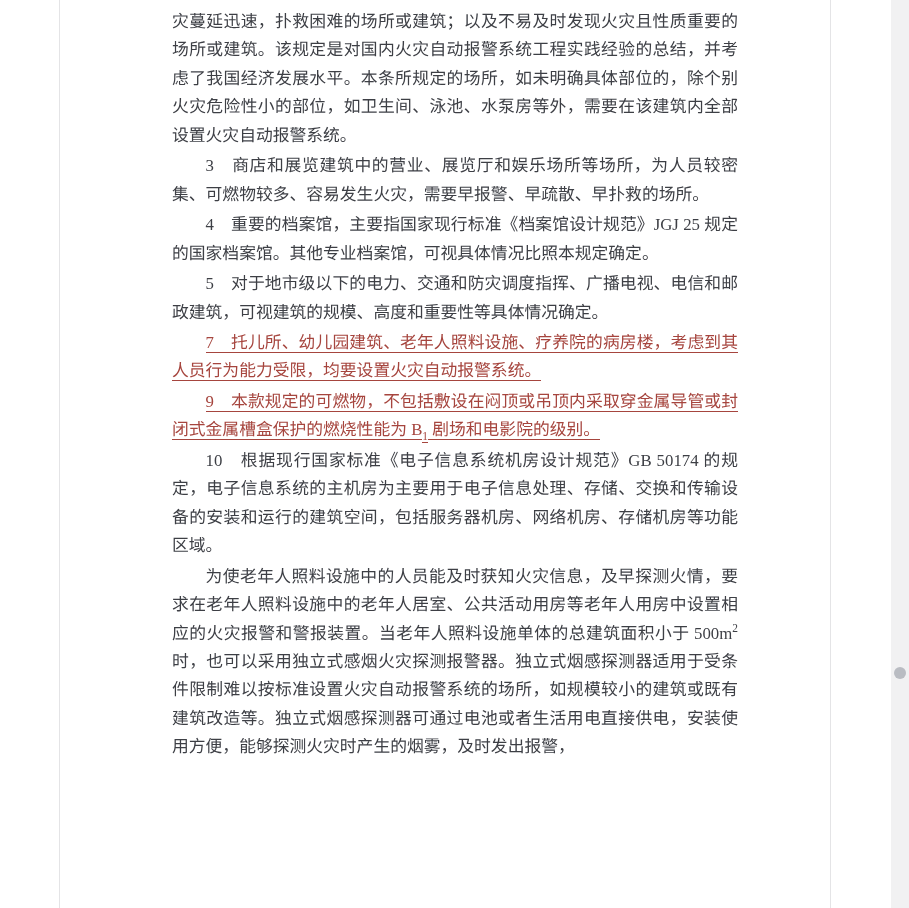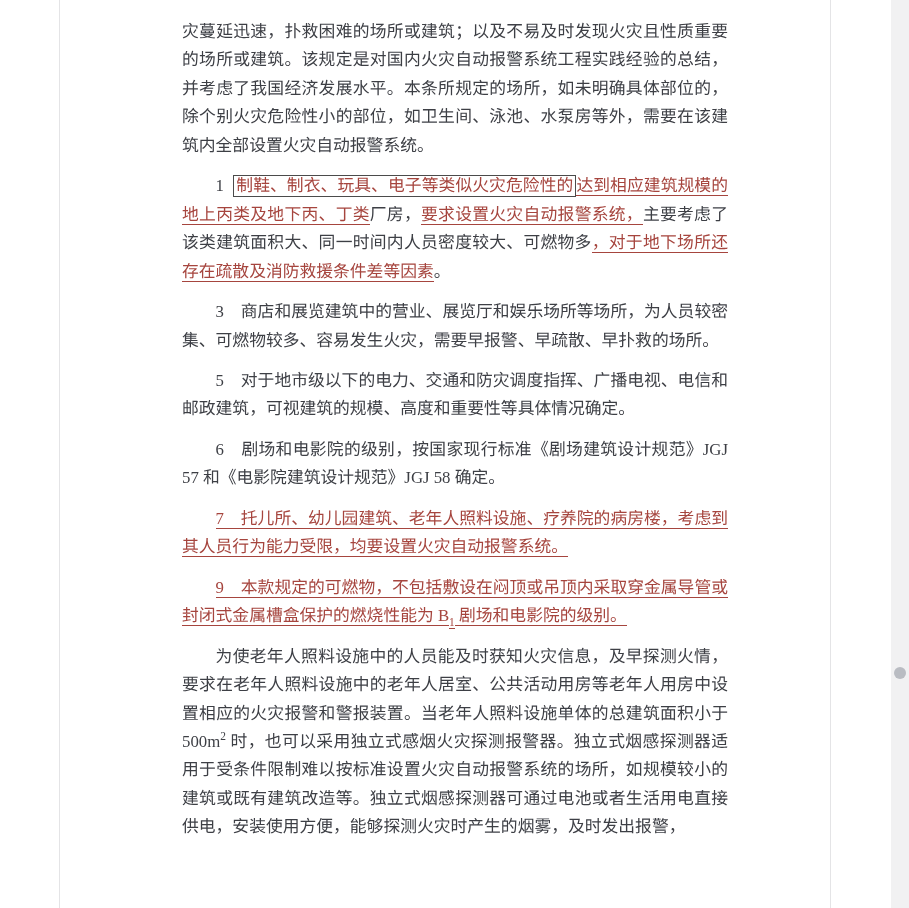--- a/index.html
+++ b/index.html
@@ -28,21 +28,21 @@
   .scroll-thumb{
     position:absolute; left:3px; top:667px; width:12px; height:12px;
     border-radius:50%; background:var(--scrollbar-thumb);
   }
 
   .text-col{
     position:absolute; left:170px; top:6px; width:570px;
     font-size:16.8px; line-height:28.45px; color:var(--body-text);
     text-align:justify; text-align-last:left;
   }
-  .text-col p{ margin:12px; padding:0; text-indent:2em; }
+  .text-col p{ margin:2px; padding:0; text-indent:2em; }
   .text-col p.no-indent{ text-indent:0; }
 
   .r-black{ color:var(--body-text); }
   .r-red-u{ color:var(--red); border-bottom:1px solid var(--red); }
   .r-red-box{
     color:var(--red);
     border:1px solid var(--box-border);
     padding:0 2px 1px 2px;
   }
   .num-gap{ margin-right:.55em; }
@@ -52,33 +52,33 @@
 </head>
 <body>
 
 <div class="page-line left"></div>
 <div class="page-line right"></div>
 
 <div class="text-col">
 
   <p class="no-indent"><span class="r-black">灾蔓延迅速，扑救困难的场所或建筑；以及不易及时发现火灾且性质重要的场所或建筑。该规定是对国内火灾自动报警系统工程实践经验的总结，并考虑了我国经济发展水平。本条所规定的场所，如未明确具体部位的，除个别火灾危险性小的部位，如卫生间、泳池、水泵房等外，需要在该建筑内全部设置火灾自动报警系统。</span></p>
 
-  <p><span class="r-black num-gap">1</span><span class="r-red-box">制鞋、制衣、玩具、电子等类似火灾危险性的</span><span class="r-red-u">达到相应建筑规模的地上丙类及地下丙、丁类</span><span class="r-black">厂房，</span><span class="r-red-u">要求设置火灾自动报警系统，</span><span class="r-black">主要考虑了该类建筑面积大、同一时间内人员密度较大、可燃物多</span><span class="r-red-u">，对于地下场所还存在疏散及消防救援条件差等因素</span><span class="r-black">。</span></p>
 
   <p><span class="r-black">3　商店和展览建筑中的营业、展览厅和娱乐场所等场所，为人员较密集、可燃物较多、容易发生火灾，需要早报警、早疏散、早扑救的场所。</span></p>
 
+  <p><span class="r-black">4　重要的档案馆，主要指国家现行标准《档案馆设计规范》JGJ 25 规定的国家档案馆。其他专业档案馆，可视具体情况比照本规定确定。</span></p>
 
   <p><span class="r-black">5　对于地市级以下的电力、交通和防灾调度指挥、广播电视、电信和邮政建筑，可视建筑的规模、高度和重要性等具体情况确定。</span></p>
 
-  <p><span class="r-black">6　剧场和电影院的级别，按国家现行标准《剧场建筑设计规范》JGJ 57 和《电影院建筑设计规范》JGJ 58 确定。</span></p>
 
   <p><span class="r-red-u">7　托儿所、幼儿园建筑、老年人照料设施、疗养院的病房楼，考虑到其人员行为能力受限，均要设置火灾自动报警系统。</span></p>
 
   <p><span class="r-red-u">9　本款规定的可燃物，不包括敷设在闷顶或吊顶内采取穿金属导管或封闭式金属槽盒保护的燃烧性能为 B</span><span class="r-red-u sub">1</span><span class="r-red-u"> 剧场和电影院的级别。</span></p>
 
+  <p><span class="r-black">10　根据现行国家标准《电子信息系统机房设计规范》GB 50174 的规定，电子信息系统的主机房为主要用于电子信息处理、存储、交换和传输设备的安装和运行的建筑空间，包括服务器机房、网络机房、存储机房等功能区域。</span></p>
 
 
   <p><span class="r-black">为使老年人照料设施中的人员能及时获知火灾信息，及早探测火情，要求在老年人照料设施中的老年人居室、公共活动用房等老年人用房中设置相应的火灾报警和警报装置。当老年人照料设施单体的总建筑面积小于 500m</span><span class="r-black sup">2</span><span class="r-black"> 时，也可以采用独立式感烟火灾探测报警器。独立式烟感探测器适用于受条件限制难以按标准设置火灾自动报警系统的场所，如规模较小的建筑或既有建筑改造等。独立式烟感探测器可通过电池或者生活用电直接供电，安装使用方便，能够探测火灾时产生的烟雾，及时发出报警，</span></p>
 
 </div>
 
 <div class="scroll-track">
   <div class="scroll-thumb"></div>
 </div>
 

